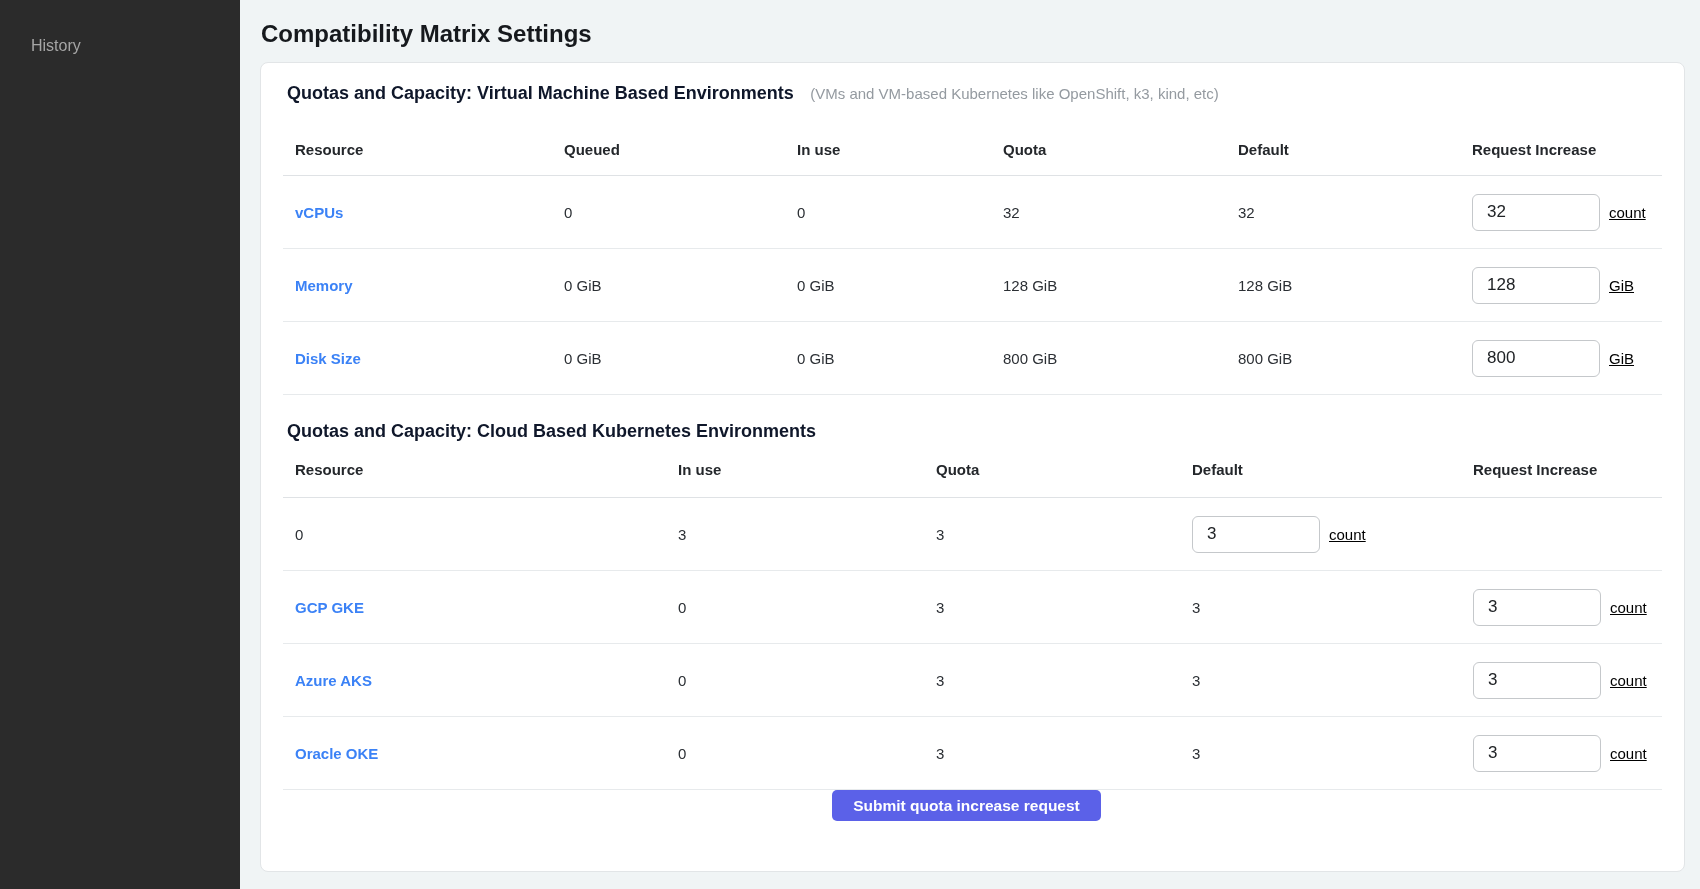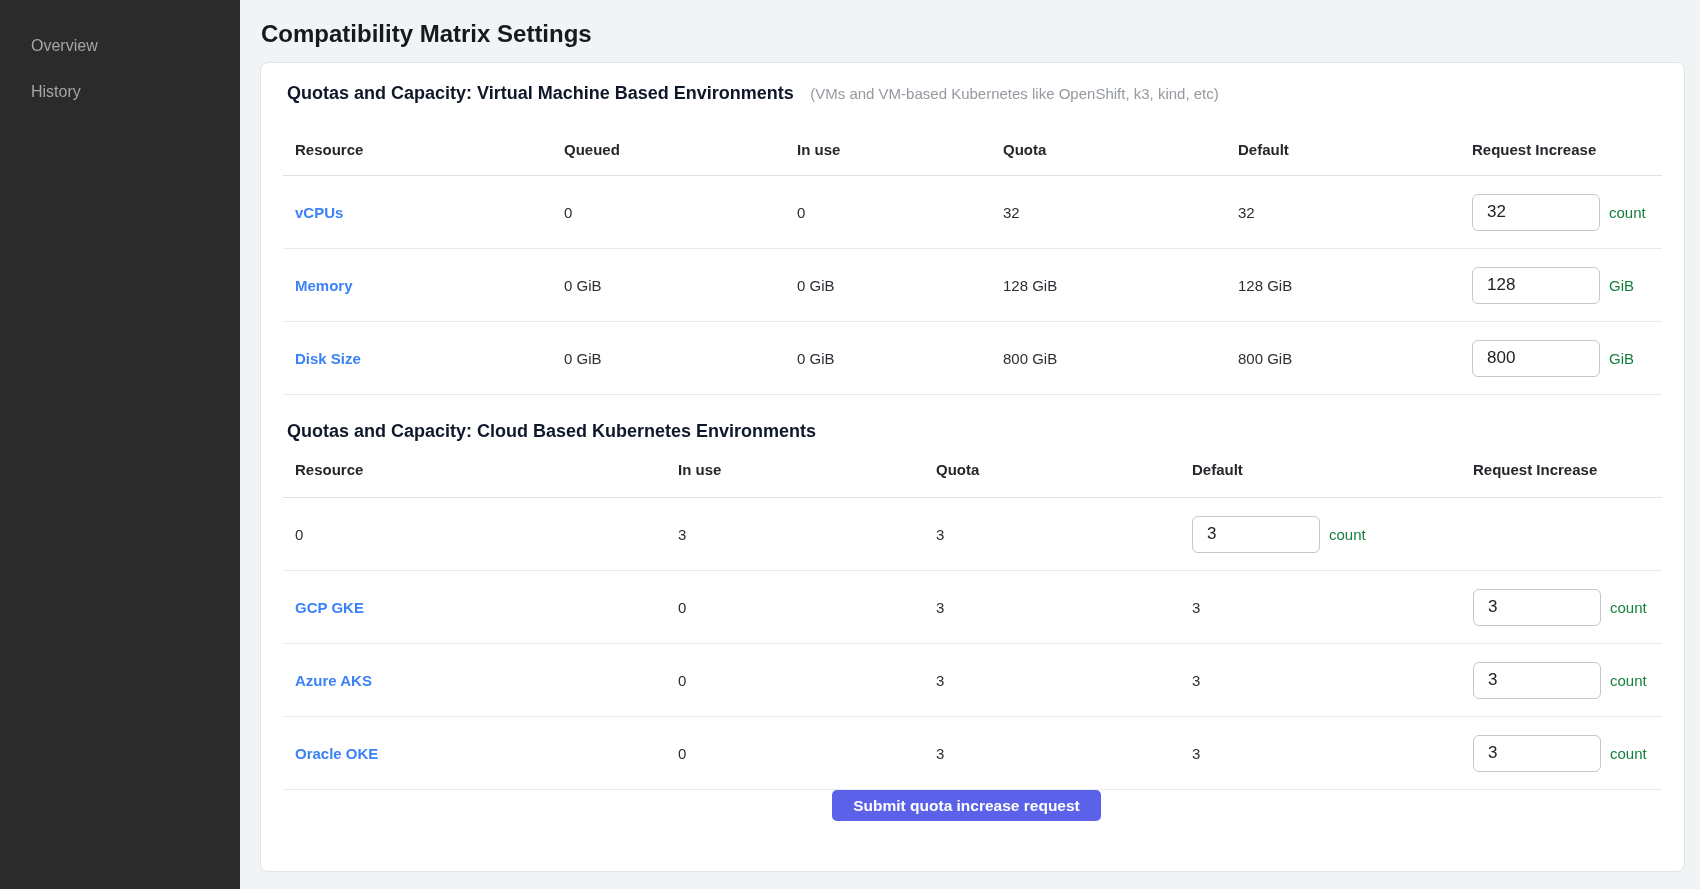--- a/index.html
+++ b/index.html
@@ -69,41 +69,38 @@
   .cell.resource { font-weight:bold; color:#3b82f6; }
   .cell.request { display:flex; align-items:center; }
   .request input {
     width:128px; height:37px;
     border:1px solid #c5c8cb; border-radius:6px;
     padding:0 8px 0 14px;
     font-size:17px; color:#202326;
     font-family:"Liberation Sans", sans-serif;
     outline:none;
   }
-  .request .unit { margin-left:9px; font-size:15px; color:#15803d; }
+  .request .unit { margin-left:9px; font-size:15px; color:#000000;text-decoration:underline; }
   .button-row { display:flex; justify-content:center; }
   .submit-btn {
     height:31px;
     background:#5b61e8; color:#ffffff;
     border:none; border-radius:5px;
     font-size:15.5px; font-weight:bold;
     font-family:"Liberation Sans", sans-serif;
     padding:0 21px;
     position:relative; left:-6px;
     cursor:pointer;
   }
 </style>
 </head>
 <body>
 
 <aside class="sidebar">
   <nav id="sidebar-nav">
-      <div class="nav-item">
-        <span>Overview</span>
-      </div>
       <div class="nav-item">
         <span>History</span>
       </div>
     </nav>
 </aside>
 
 <main class="main">
   <h1 class="page-title">Compatibility Matrix Settings</h1>
 
   <section class="card">

